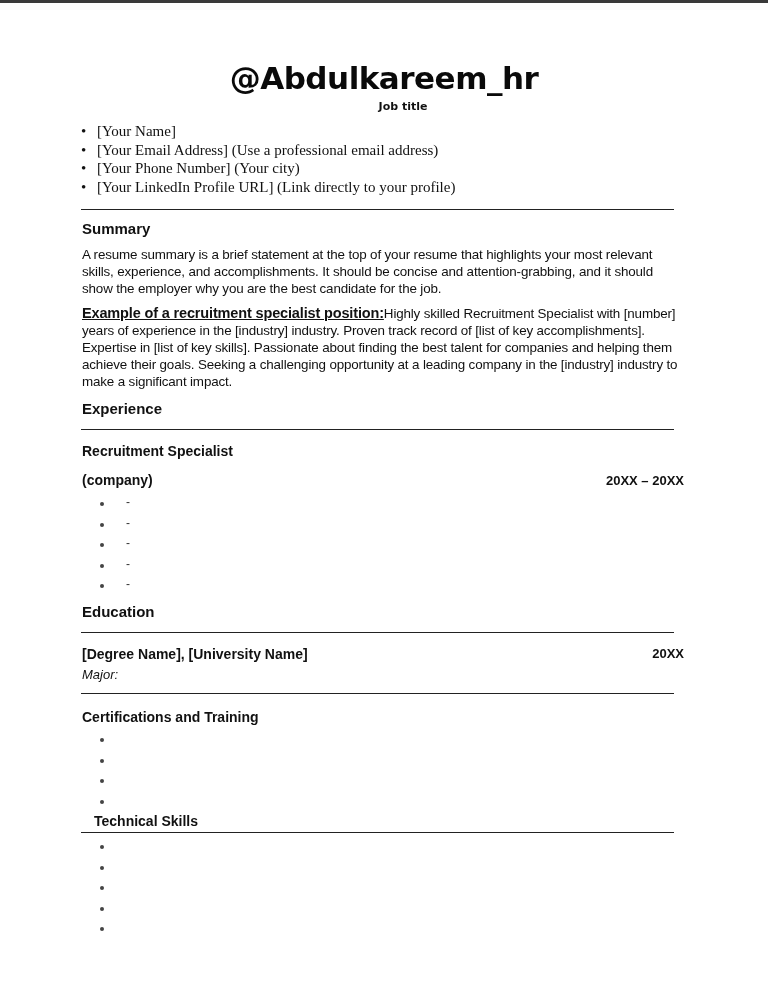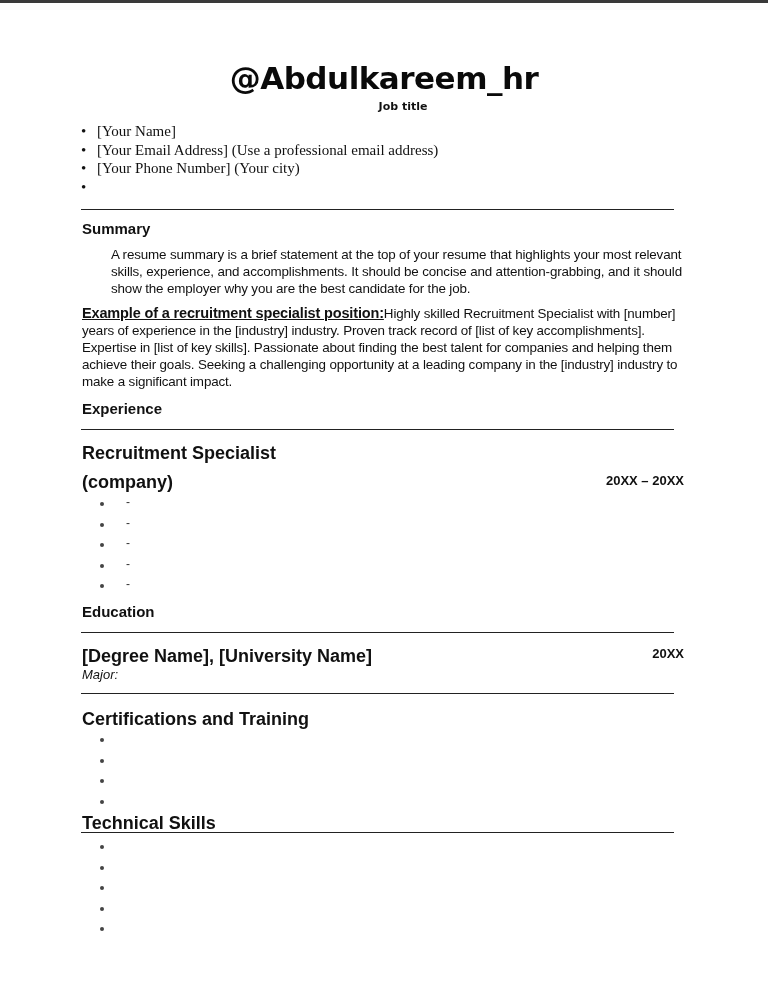--- a/index.html
+++ b/index.html
@@ -18,21 +18,21 @@
     position: absolute; left: 0; width: 768px; top: 100px; text-align: center;
     font-family: "DejaVu Sans", sans-serif; font-weight: bold; font-size: 11px; color: #111; margin-left: 19px;
   }
   .contact { position: absolute; left: 80px; top: 122px; margin: 0; padding: 0; list-style: none; }
   .contact li { font-family: "Liberation Serif", serif; font-size: 15px; line-height: 18.5px; color: #111; position: relative; padding-left: 17px; }
   .contact li .dot { position: absolute; left: 1px; top: 0; }
 
   .rule { position: absolute; left: 81px; width: 593px; height: 0; border-top: 1.5px solid #222; }
 
   .h2 { position: absolute; left: 82px; font-family: "Liberation Sans", sans-serif; font-weight: bold; font-size: 15px; color: #111; }
-  .h3 { position: absolute; left: 82px; font-family: "Liberation Sans", sans-serif; font-weight: bold; font-size: 18px; color: #111; }
+  .h3 { position: absolute; left: 82px; font-family: "Liberation Sans", sans-serif; font-weight: bold; font-size: 14px; color: #111; }
   .para { position: absolute; left: 82px; width: 600px; font-family: "Liberation Sans", sans-serif; font-size: 13.4px; line-height: 17px; color: #111; margin: 0; letter-spacing: -0.15px; }
   .para .lead { font-weight: bold; text-decoration: underline; font-size: 14.5px; }
   .right { position: absolute; right: 84px; font-family: "Liberation Sans", sans-serif; font-weight: bold; font-size: 13px; color: #111; }
   .plain { position: absolute; left: 82px; font-family: "Liberation Sans", sans-serif; font-size: 13px; color: #111; font-style: italic; }
 
   .bullets { position: absolute; left: 100px; margin: 0; padding: 0; list-style: none; }
   .bullets li { position: relative; height: 20.5px; }
   .bullets li .b { position: absolute; left: 0; top: 7px; width: 4px; height: 4px; border-radius: 50%; background: #444; }
   .bullets li .dash { position: absolute; left: 26px; top: 0px; font-family: "Liberation Sans", sans-serif; font-size: 12px; color: #333; }
 </style>
@@ -43,27 +43,27 @@
 
 <div class="page">
 
   <div class="handle">@Abdulkareem_hr</div>
   <div class="jobtitle">Job title</div>
 
   <ul class="contact">
     <li><span class="dot">•</span><span>[Your Name]</span></li>
     <li><span class="dot">•</span><span>[Your Email Address] (Use a professional email address)</span></li>
     <li><span class="dot">•</span><span>[Your Phone Number]  (Your city)</span></li>
-    <li><span class="dot">•</span></li>
+    <li><span class="dot">•</span><span>[Your LinkedIn Profile URL] (Link directly to your profile)</span></li>
   </ul>
 
   <div class="rule" style="top:209px;"></div>
 
   <div class="h2" style="top:220px;">Summary</div>
-  <p class="para" style="top:246px;margin-left:29px;">A resume summary is a brief statement at the top of your resume that highlights your most relevant skills, experience, and accomplishments. It should be concise and attention-grabbing, and it should show the employer why you are the best candidate for the job.</p>
+  <p class="para" style="top:246px;">A resume summary is a brief statement at the top of your resume that highlights your most relevant skills, experience, and accomplishments. It should be concise and attention-grabbing, and it should show the employer why you are the best candidate for the job.</p>
   <p class="para" style="top:305px;"><span class="lead">Example of a recruitment specialist position:</span><span>Highly skilled Recruitment Specialist with [number] years of experience in the [industry] industry. Proven track record of [list of key accomplishments]. Expertise in [list of key skills]. Passionate about finding the best talent for companies and helping them achieve their goals. Seeking a challenging opportunity at a leading company in the [industry] industry to make a significant impact.</span></p>
 
   <div class="h2" style="top:400px;">Experience</div>
   <div class="rule" style="top:429px;"></div>
   <div class="h3" style="top:443px;">Recruitment Specialist</div>
   <div class="h3" style="top:472px;">(company)</div>
   <div class="right" style="top:473px;">20XX – 20XX</div>
 
   <ul class="bullets" style="top:495px;">
     <li>
@@ -104,21 +104,21 @@
         <span class="b"></span>
       </li>
     <li>
         <span class="b"></span>
       </li>
     <li>
         <span class="b"></span>
       </li>
   </ul>
 
-  <div class="h3" style="top:813px;">Technical Skills</div>
+  <div class="h3" style="top:813px;margin-left:12px;">Technical Skills</div>
   <div class="rule" style="top:832px;"></div>
   <ul class="bullets" style="top:838px;">
     <li>
         <span class="b"></span>
       </li>
     <li>
         <span class="b"></span>
       </li>
     <li>
         <span class="b"></span>

